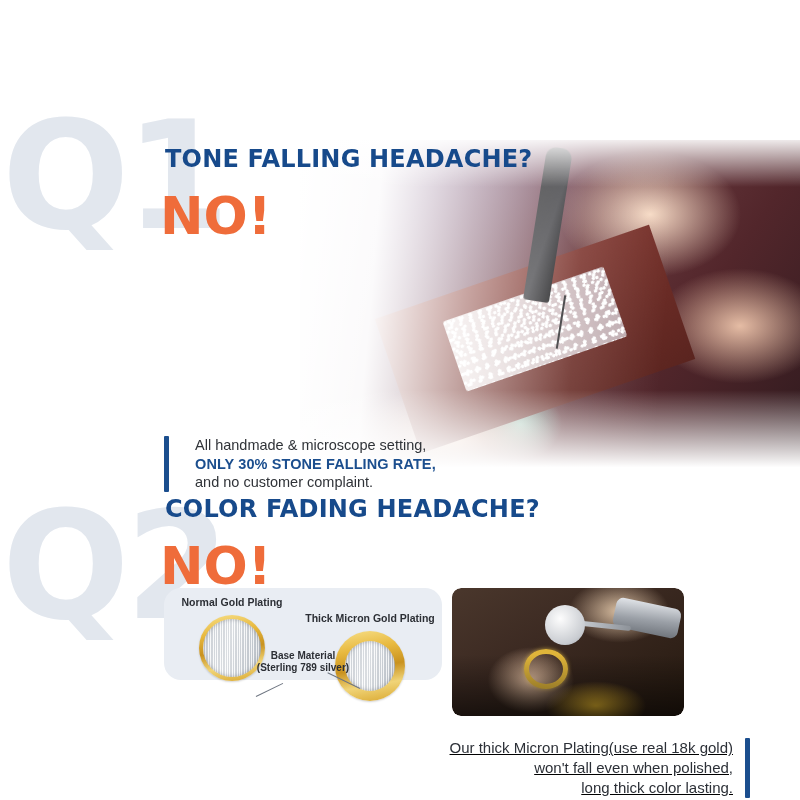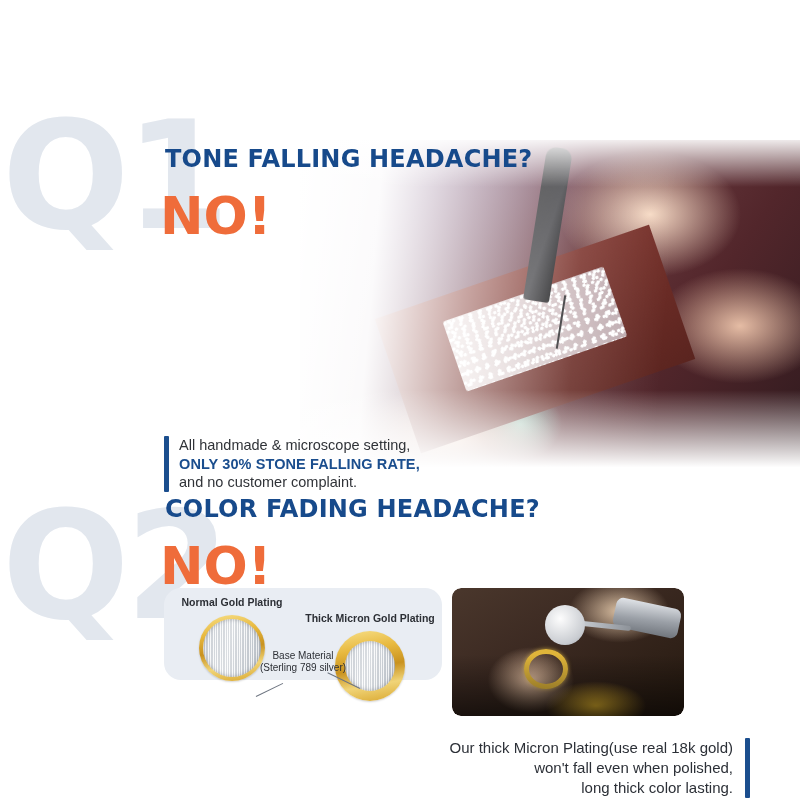--- a/index.html
+++ b/index.html
@@ -77,21 +77,21 @@
   .q-title{
     font-family:"DejaVu Sans","Liberation Sans",sans-serif;
     font-weight:700;font-size:24px;letter-spacing:.2px;color:#174a8b;
     text-transform:uppercase;margin:5px;white-space:nowrap;
   }
   .q-answer{
     font-family:"DejaVu Sans","Liberation Sans",sans-serif;
     font-weight:700;font-size:52px;line-height:54px;color:#ef6c3a;margin:16px 0 0;
   }
 
-  .quote{position:absolute;left:164px;top:296px;display:flex;gap:10px;}
+  .quote{position:absolute;left:164px;top:296px;display:flex;gap:26px;}
   .quote-bar{width:5px;background:#1b4e8e;border-radius:1px;}
   .quote-text{font-size:14.5px;line-height:18.5px;color:#303338;white-space:nowrap;}
   .quote-text .hl{color:#1b4e8e;font-weight:700;letter-spacing:.1px;}
 
   
   #plating-card{
     position:absolute;left:164px;top:98px;width:278px;height:92px;
     background:#e9edf3;border-radius:17px;
   }
   .plate-col{position:absolute;top:8px;text-align:center;}
@@ -107,21 +107,21 @@
   #coin-normal{width:66px;height:66px;}
   #coin-normal .core{inset:4px;}
   #coin-thick{width:70px;height:70px;}
   #coin-thick .core{inset:10px;}
   #plate-col-normal{left:8px;width:120px;}
   #plate-col-thick{left:140px;width:132px;margin-top:16px;}
   .leader{position:absolute;height:1px;background:#6d7480;}
   #leader-left{left:92px;top:108px;width:30px;transform:rotate(-26deg);transform-origin:left center;}
   #leader-right{left:160px;top:100px;width:36px;transform:rotate(26deg);transform-origin:right center;}
   #base-material-label{position:absolute;left:0;right:0;bottom:6px;text-align:center;
-    font-size:10px;font-weight:400;color:#2c2f35;line-height:12px;}
+    font-size:10px;font-weight:700;color:#2c2f35;line-height:12px;}
 
   
   #q2-photo{position:absolute;left:452px;top:98px;width:232px;height:128px;border-radius:9px;}
   #q2-photo .ph-img{position:absolute;inset:0;border-radius:9px;overflow:hidden;
     background:
       radial-gradient(ellipse 70px 44px at 72% 18%, rgba(225,198,168,.95), rgba(225,198,168,0) 72%),
       radial-gradient(ellipse 60px 46px at 34% 72%, rgba(233,196,166,.95), rgba(233,196,166,0) 72%),
       radial-gradient(ellipse 70px 34px at 62% 92%, rgba(236,188,46,.9), rgba(236,188,46,0) 72%),
       linear-gradient(150deg,#4a372c 0%,#3c2a22 40%,#25190f 100%);}
   #q2-photo .p-disc{position:absolute;left:40%;top:13%;width:40px;height:40px;border-radius:50%;
@@ -132,21 +132,21 @@
     background:linear-gradient(175deg,#e3e6ea,#9ba0a7 55%,#6f747b);transform:rotate(12deg);}
   #q2-photo .p-ring{position:absolute;left:31%;top:48%;width:34px;height:30px;border-radius:50%;
     border:5px solid #e0b53a;box-shadow:0 0 4px rgba(240,200,80,.7);}
   #q2-photo .p-shade{position:absolute;inset:0;border-radius:9px;
     background:linear-gradient(180deg,rgba(0,0,0,0) 52%,rgba(0,0,0,.55) 100%);}
   #q2-photo-caption{position:absolute;left:14px;bottom:11px;color:#fff;font-size:11px;
     font-weight:700;line-height:13.5px;text-shadow:0 1px 2px rgba(0,0,0,.75);}
 
   
   #bottom-caption{position:absolute;left:330px;top:738px;width:420px;display:flex;
-    justify-content:flex-end;gap:12px;}
+    justify-content:flex-end;gap:12px;text-decoration:underline;}
   #bottom-caption .cap-text{text-align:right;font-size:15px;line-height:20px;color:#2c3037;
     white-space:nowrap;}
   #bottom-caption .cap-bar{width:5px;background:#1b4e8e;border-radius:1px;}
 </style>
 </head>
 <body>
 
 <div class="page">
 
 

